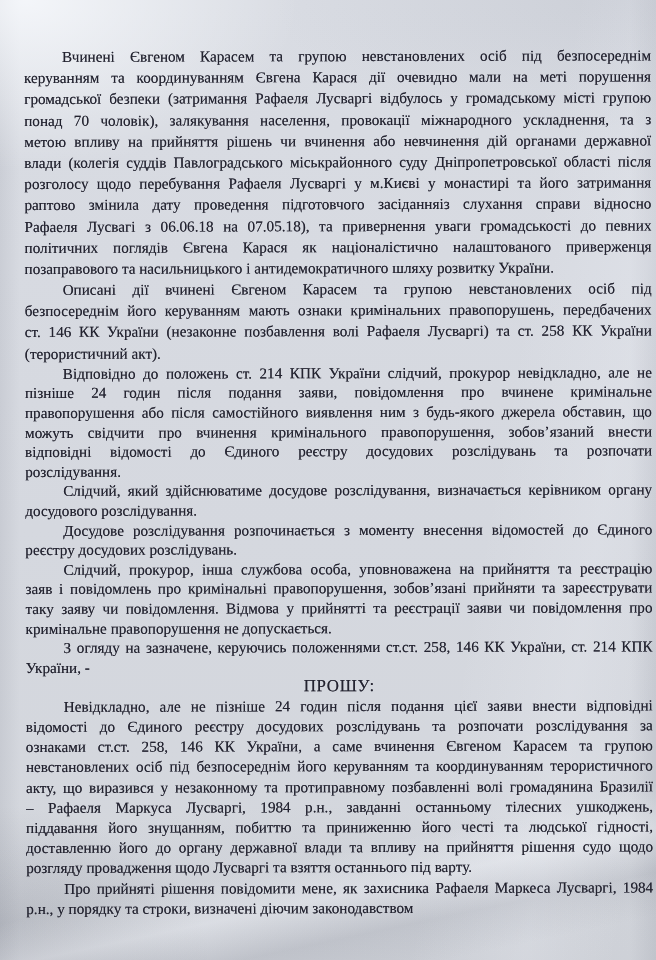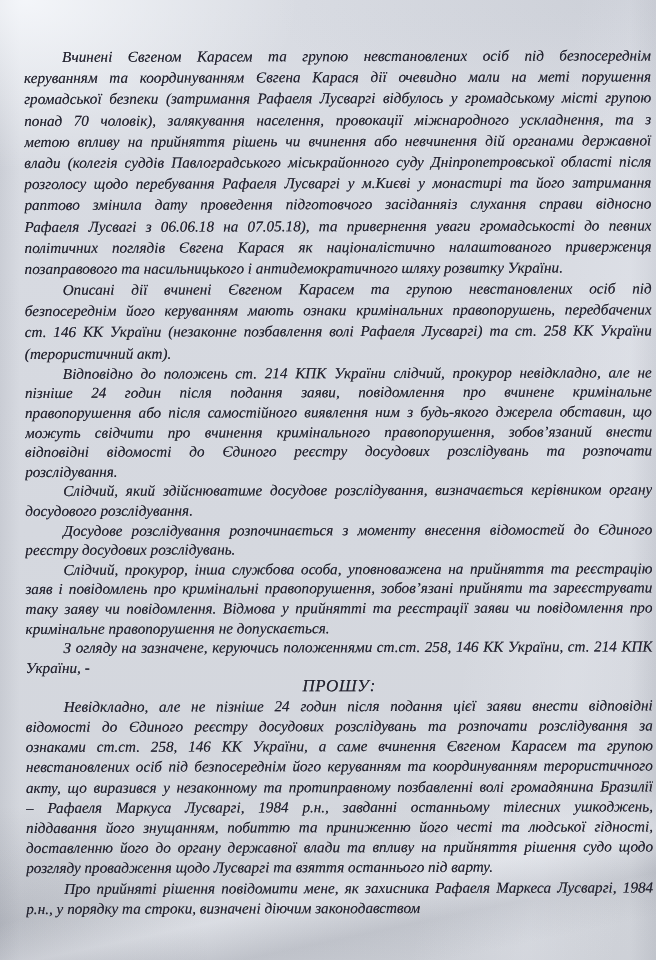--- a/index.html
+++ b/index.html
@@ -8,21 +8,20 @@
     width:656px; height:960px;
     overflow:hidden;
     background:
       radial-gradient(ellipse 420px 260px at 4% 0%, rgba(250,252,255,0.80), rgba(250,252,255,0) 65%),
       radial-gradient(ellipse 500px 200px at 95% 0%, rgba(140,145,158,0.16), rgba(140,145,158,0) 70%),
       radial-gradient(ellipse 300px 220px at 0% 100%, rgba(70,74,88,0.22), rgba(70,74,88,0) 70%),
       radial-gradient(ellipse 700px 260px at 50% 104%, rgba(120,124,138,0.14), rgba(120,124,138,0) 75%),
       linear-gradient(90deg, rgba(90,95,110,0.10) 0%, rgba(90,95,110,0) 3%, rgba(90,95,110,0) 96%, rgba(90,95,110,0.12) 100%),
       linear-gradient(180deg, #d9dce3 0%, #d5d8df 55%, #d3d6dc 100%);
     font-family:"Liberation Serif","DejaVu Serif",serif;
-    font-style:italic;
   }
   .shade { position:absolute; inset:0; pointer-events:none; }
   .shade-wrinkle {
     background:
       linear-gradient(168deg, rgba(255,255,255,0) 84%, rgba(245,247,252,0.35) 88%, rgba(125,129,142,0.14) 92%, rgba(255,255,255,0) 96%),
       linear-gradient(100deg, rgba(255,255,255,0) 70%, rgba(238,240,246,0.25) 84%, rgba(255,255,255,0) 95%);
   }
   .text {
     position:absolute; left:24px; top:46px; width:627px;
     transform:rotate(-0.15deg); transform-origin:0 0;

